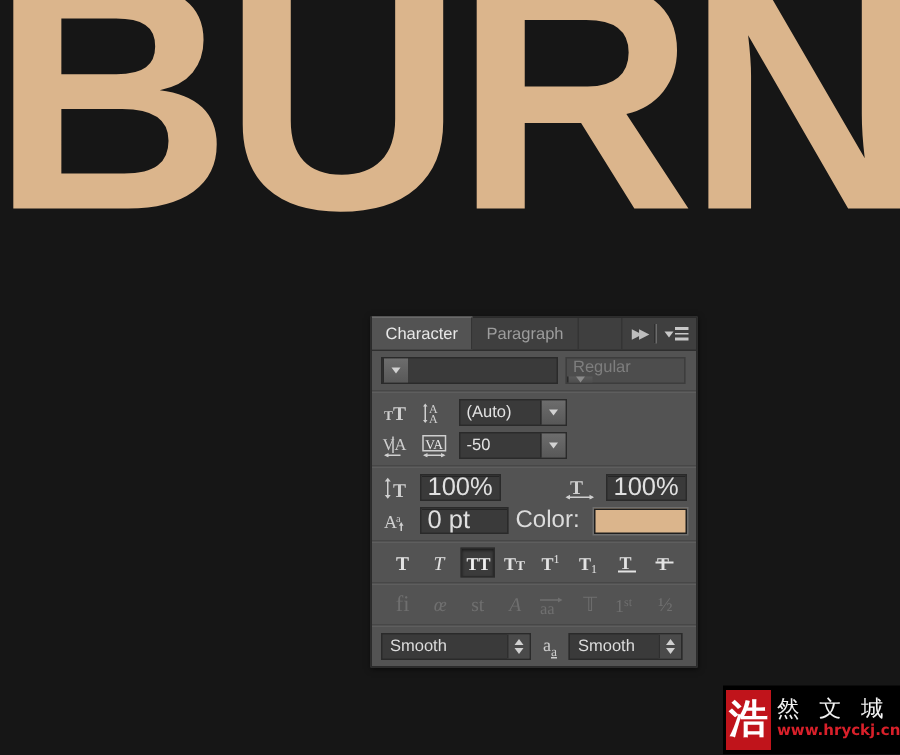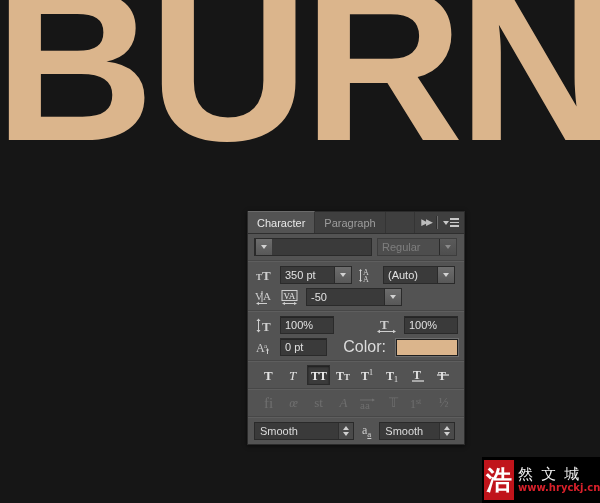--- a/index.html
+++ b/index.html
@@ -128,21 +128,21 @@
   
   .field {
     display: flex;
     align-items: center;
     height: 18px;
     background: #3a3a3a;
     border: 1px solid #2a2a2a;
     box-shadow: inset 0 1px 0 rgba(0,0,0,0.35);
     box-sizing: border-box;
     color: #e0e0e0;
-    font-size: 11px;
+    font-size: 17px;
     padding: 0 4px;
     overflow: hidden;
     white-space: nowrap;
   }
   .combo {
     display: flex;
     align-items: stretch;
     height: 18px;
     border: 1px solid #2a2a2a;
     box-sizing: border-box;
@@ -150,21 +150,21 @@
   }
   .combo .txt {
     flex: 1;
     display: flex; align-items: center;
     padding: 0 4px;
     color: #e2e2e2;
     font-size: 11px;
     white-space: nowrap; overflow: hidden;
   }
   .combo.disabled .txt { color: #7e7e7e; }
-  .combo.disabled { background: #4d4d4d; border-color: #3d3d3d; }
+  .combo.disabled { background: #4d4d4d; border-color: #3d3d3d; flex-direction: column; }
   .combo .btn {
     width: 16px;
     display: flex; align-items: center; justify-content: center;
     background: linear-gradient(#6d6d6d,#585858);
     border-left: 1px solid #2a2a2a;
   }
   .combo.disabled .btn { background: linear-gradient(#5a5a5a,#4e4e4e); }
   .caret {
     width: 0; height: 0;
     border-left: 3.5px solid transparent;
@@ -287,21 +287,21 @@
     line-height: 1;
   }
   #wm-right {
     display: flex; flex-direction: column;
     justify-content: center;
     margin-left: 4px;
     flex: 1;
   }
   #wm-cn {
     color: #f2f2f2;
-    font-family: Liberation Sans, sans-serif;
+    font-family: Liberation Mono, monospace;
     font-size: 15px;
     letter-spacing: 2px;
     line-height: 1.1;
     white-space: nowrap;
   }
   #wm-url {
     color: #d9202a;
     font-family: "DejaVu Sans", sans-serif;
     font-size: 10px;
     font-weight: 700;
@@ -356,26 +356,20 @@
 
   <div class="sect-div"></div>
 
   <div class="prow">
     <span class="licon">
       <svg width="17" height="14" viewBox="0 0 17 14">
         <text x="0" y="12" font-family="Liberation Serif, serif" font-size="9" font-weight="bold" fill="#cfcfcf">T</text>
         <text x="6" y="12" font-family="Liberation Serif, serif" font-size="13" font-weight="bold" fill="#cfcfcf">T</text>
       </svg>
     </span>
-    <div class="combo" style="width:72px">
-      <div class="txt">350 pt</div>
-      <div class="btn">
-          <span class="caret"></span>
-        </div>
-    </div>
     <span class="licon">
       <svg width="17" height="15" viewBox="0 0 17 15">
         <text x="4" y="7" font-family="Liberation Serif, serif" font-size="8" fill="#cfcfcf">A</text>
         <text x="4" y="14" font-family="Liberation Serif, serif" font-size="8" fill="#cfcfcf">A</text>
         <line x1="1.5" y1="2" x2="1.5" y2="13" stroke="#cfcfcf" stroke-width="1"></line>
         <path d="M1.5 1 L0 3 L3 3 Z" fill="#cfcfcf"></path>
         <path d="M1.5 14 L0 12 L3 12 Z" fill="#cfcfcf"></path>
       </svg>
     </span>
     <div class="combo" style="width:72px">
@@ -398,21 +392,21 @@
     </span>
     <span class="licon">
       <svg width="19" height="15" viewBox="0 0 19 15">
         <rect x="1" y="0.5" width="15" height="10" fill="none" stroke="#cfcfcf" stroke-width="1"></rect>
         <text x="2.5" y="9" font-family="Liberation Serif, serif" font-size="9" fill="#e8e8e8">VA</text>
         <line x1="2" y1="13.5" x2="15" y2="13.5" stroke="#cfcfcf" stroke-width="1"></line>
         <path d="M1 13.5 L4 12 L4 15 Z" fill="#cfcfcf"></path>
         <path d="M16 13.5 L13 12 L13 15 Z" fill="#cfcfcf"></path>
       </svg>
     </span>
-    <div class="combo" style="width:96px">
+    <div class="combo" style="width:72px">
       <div class="txt">-50</div>
       <div class="btn">
           <span class="caret"></span>
         </div>
     </div>
   </div>
 
   <div class="sect-div"></div>
 
   <div class="prow">
@@ -442,21 +436,21 @@
 
   <div class="prow" style="padding-top:0">
     <span class="licon">
       <svg width="17" height="15" viewBox="0 0 17 15">
         <text x="0" y="12" font-family="Liberation Serif, serif" font-size="12" fill="#cfcfcf">A</text>
         <text x="8" y="8" font-family="Liberation Serif, serif" font-size="7" fill="#cfcfcf">a</text>
         <line x1="11.5" y1="14" x2="11.5" y2="9" stroke="#cfcfcf" stroke-width="1"></line>
         <path d="M11.5 8 L10 10.5 L13 10.5 Z" fill="#cfcfcf"></path>
       </svg>
     </span>
-    <div class="field" style="width:47px">
+    <div class="field" style="width:59px">
       <span>0 pt</span>
     </div>
     <span class="color-label">Color:</span>
     <div class="swatch" style="background: rgb(219, 181, 140);"></div>
   </div>
 
   <div class="sect-div"></div>
 
   <div class="btnrow">
     <div class="sbtn">

